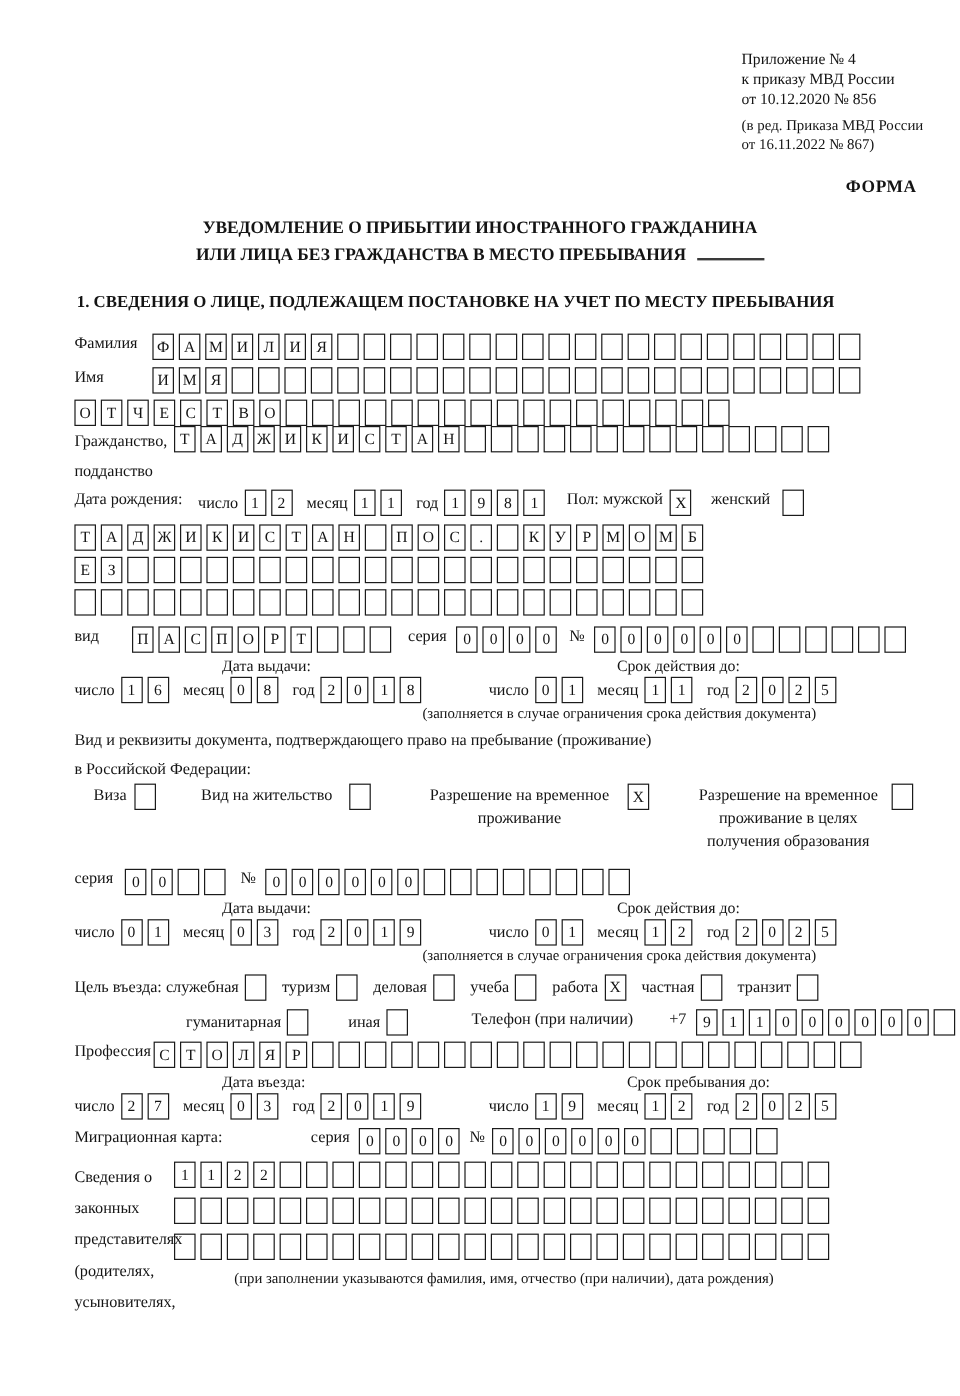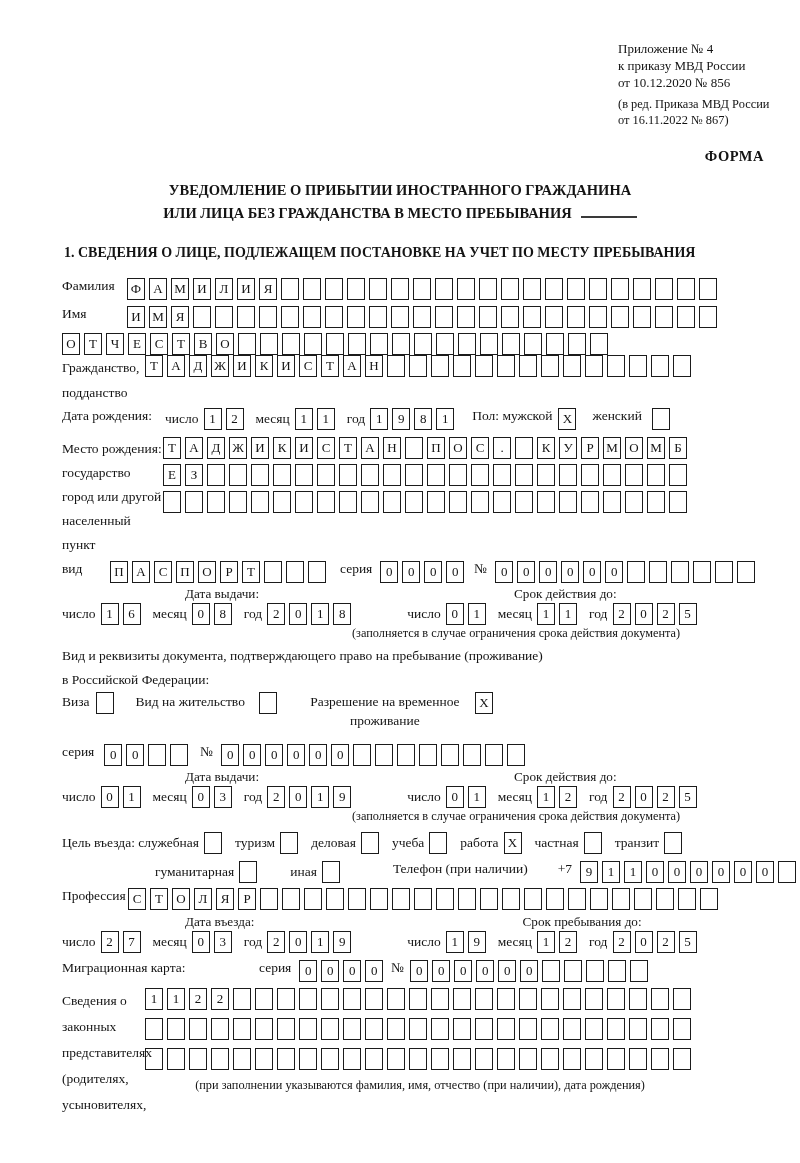--- a/index.html
+++ b/index.html
@@ -21,21 +21,21 @@
   .dg{display:flex;align-items:center;flex:0 0 auto;}
   .dg .w{margin-right:5px;}
   .dg .cells{margin-right:8px;}
   .hdr2{display:flex;font-size:13.2px;}
   .note{font-size:12.3px;}
   .center{text-align:center;}
   .b{font-weight:bold;}
   .opt{display:flex;align-items:center;margin-right:9px;}
   .opt .olbl{margin-right:5px;}
   .ropt{display:flex;align-items:flex-start;}
-  .ropt .rlbl{text-align:center;line-height:19px;}
+  .ropt .rlbl{text-align:center;line-height:19px;margin-left:16px;}
   .ropt .cells{margin-left:6px;}
   .stack>.cells{margin-bottom:5px;}
 </style>
 </head>
 <body>
 
 <div class="page">
 
   <div class="refblock">
     <div>Приложение № 4</div>
@@ -213,26 +213,20 @@
       <span class="cells">
           <span class="cell">X</span>
         </span>
       <span class="lbl" style="margin-left:12px;margin-right:10px;">женский</span>
       <span class="cells">
           <span class="cell"></span>
         </span>
     </div>
 
     <div class="rowt" style="margin-top:7px;">
-      <span class="lbl" style="width:101px;line-height:24px;">
-        <span>Место рождения:</span><br>
-        <span>государство</span><br>
-        <span>город или другой</span><br>
-        <span>населенный пункт</span>
-      </span>
       <span class="stack">
         <span class="cells">
             <span class="cell">Т</span>
             <span class="cell">А</span>
             <span class="cell">Д</span>
             <span class="cell">Ж</span>
             <span class="cell">И</span>
             <span class="cell">К</span>
             <span class="cell">И</span>
             <span class="cell">С</span>
@@ -408,20 +402,26 @@
         <span class="cells" style="margin-left:14px;">
             <span class="cell"></span>
           </span>
       </span>
       <span class="ropt" style="margin-left:20px;">
         <span class="rlbl" style="width:168px;">Разрешение на временное проживание</span>
         <span class="cells">
             <span class="cell">X</span>
           </span>
       </span>
+      <span class="ropt" style="margin-left:16px;">
+        <span class="rlbl" style="width:160px;">Разрешение на временное проживание в целях получения образования</span>
+        <span class="cells">
+            <span class="cell"></span>
+          </span>
+      </span>
     </div>
 
     <div class="row" style="margin-top:14px;">
       <span class="lbl" style="margin-right:10px;">серия</span>
       <span class="cells">
           <span class="cell">0</span>
           <span class="cell">0</span>
           <span class="cell"></span>
           <span class="cell"></span>
         </span>

